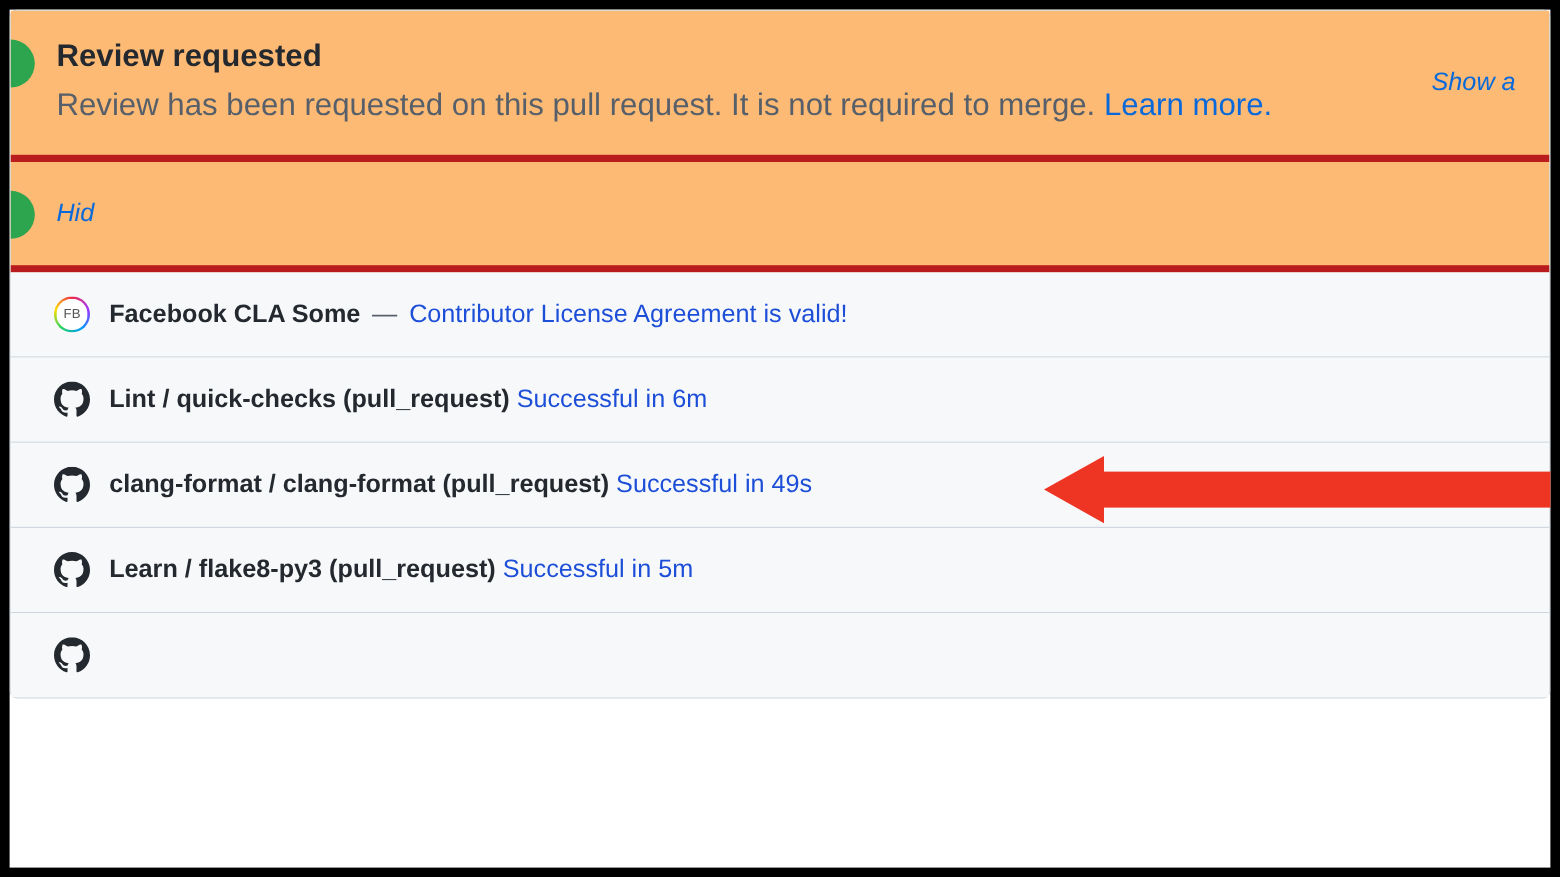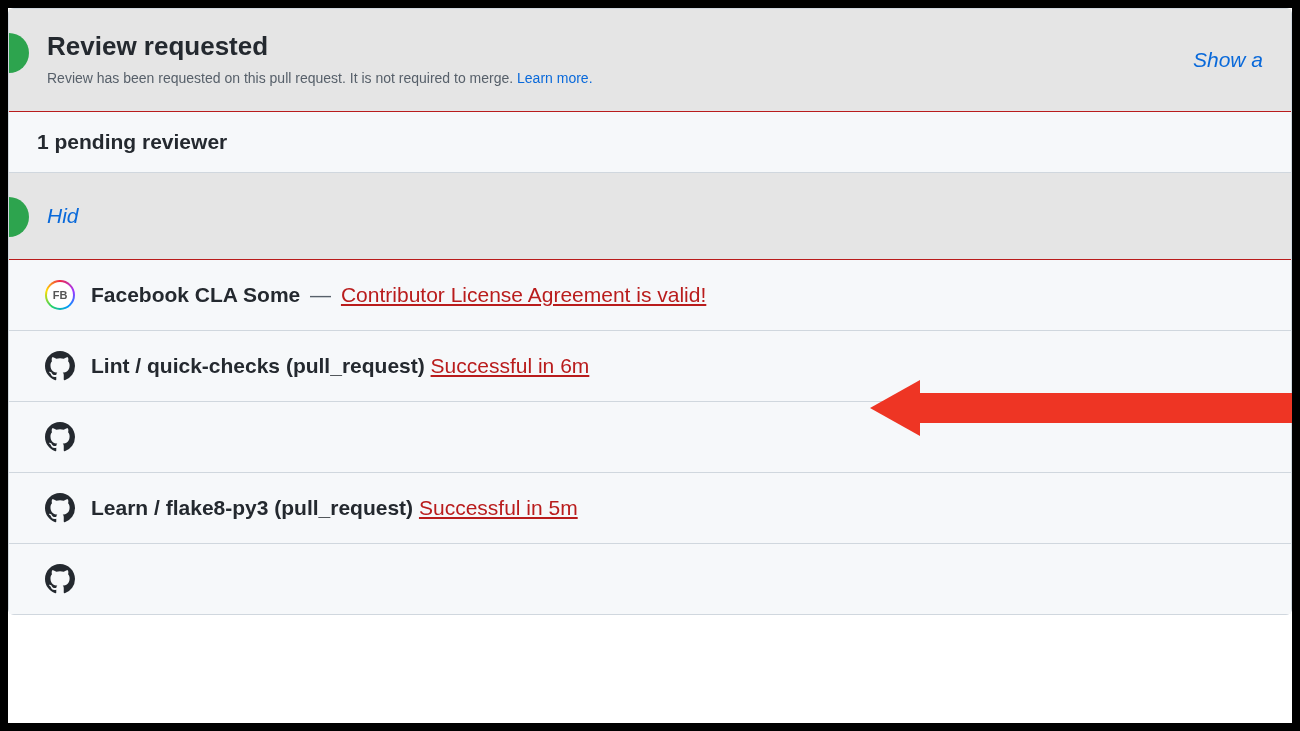--- a/index.html
+++ b/index.html
@@ -13,46 +13,46 @@
       border: 8px solid #000;
       position: relative;
     }
     .panel {
       border: 1px solid #d0d7de;
       border-radius: 6px;
       margin: 0;
     }
     .section {
       padding: 22px 28px;
-      border-bottom: 1px solid #b91c1c;
+      border-bottom: 6px solid #b91c1c;
       display: flex;
       align-items: flex-start;
       gap: 18px;
-      background: #e5e5e5;
+      background: #fdba74;
     }
     .section:last-child { border-bottom: none; }
     .status-dot {
       width: 20px;
       height: 40px;
       flex-shrink: 0;
       background: #2da44e;
       border-radius: 0 20px 20px 0;
       margin-left: -28px;
       margin-top: 2px;
     }
     .section-body { flex: 1; }
     .title {
       font-size: 26px;
       font-weight: 600;
       color: #24292f;
       margin-bottom: 6px;
     }
     .title.fail { color: #cf222e; }
     .desc {
-      font-size: 14px;
+      font-size: 26px;
       color: #57606a;
       line-height: 1.5;
     }
     .link { color: #0969da; cursor: pointer; }
     .action {
       color: #0969da;
       font-size: 21px;
       cursor: pointer;
       align-self: center;
       white-space: nowrap;
@@ -85,25 +85,25 @@
       justify-content: center;
     }
     .gh-icon svg { width: 30px; height: 30px; }
     .fb-icon {
       width: 30px; height: 30px;
       border-radius: 50%;
       border: 2px solid transparent;
       background: linear-gradient(white,white) padding-box,
                   conic-gradient(#f02849,#a033ff,#0099ff,#25d366,#ffdd00,#f02849) border-box;
       display:flex;align-items:center;justify-content:center;
-      font-size:11px;font-weight:700;color:#555;text-align:center;
+      font-size:11px;font-weight:400;color:#555;text-align:center;
     }
     .check-name { font-weight: 600; color: #24292f; }
     .check-sep { color: #57606a; margin: 0 4px; }
-    .check-detail { color: #b91c1c; text-decoration: underline; }
+    .check-detail { color: #1d4ed8; }
     .arrow {
       position: absolute;
       right: -8px;
       top: 372px;
       display: flex;
       align-items: center;
       pointer-events: none;
     }
     .arrow-head {
       width: 0; height: 0;
@@ -127,23 +127,20 @@
       <div class="title">Review requested</div>
       <div class="desc">
         <span>Review has been requested on this pull request. It is not required to merge.</span>
         <span> </span>
         <a class="link">Learn more.</a>
       </div>
     </div>
     <a class="action">Show a</a>
   </div>
 
-  <div class="pending-row">
-    <span>1 pending reviewer</span>
-  </div>
 
   <div class="section">
     <div class="status-dot"></div>
     <a class="action">Hid</a>
   </div>
 
   <div id="checks-list">
       <div class="check-row">
         <div class="check-icon fb-icon">FB</div>
         <div><span class="check-name">Facebook CLA Some</span><span class="check-sep"> — </span><span class="check-detail">Contributor License Agreement is valid!</span></div>
@@ -155,20 +152,21 @@
           </svg>
         </div>
         <div><span class="check-name">Lint / quick-checks (pull_request)</span>   <span class="check-detail">Successful in 6m</span></div>
       </div>
       <div class="check-row">
         <div class="check-icon gh-icon">
           <svg viewBox="0 0 16 16" fill="#24292f">
             <path d="M8 0C3.58 0 0 3.58 0 8c0 3.54 2.29 6.53 5.47 7.59.4.07.55-.17.55-.38 0-.19-.01-.82-.01-1.49-2.01.37-2.53-.49-2.69-.94-.09-.23-.48-.94-.82-1.13-.28-.15-.68-.52-.01-.53.63-.01 1.08.58 1.23.82.72 1.21 1.87.87 2.33.66.07-.52.28-.87.51-1.07-1.78-.2-3.64-.89-3.64-3.95 0-.87.31-1.59.82-2.15-.08-.2-.36-1.02.08-2.12 0 0 .67-.21 2.2.82.64-.18 1.32-.27 2-.27.68 0 1.36.09 2 .27 1.53-1.04 2.2-.82 2.2-.82.44 1.1.16 1.92.08 2.12.51.56.82 1.27.82 2.15 0 3.07-1.87 3.75-3.65 3.95.29.25.54.73.54 1.48 0 1.07-.01 1.93-.01 2.2 0 .21.15.46.55.38A8.013 8.013 0 0016 8c0-4.42-3.58-8-8-8z"></path>
           </svg>
         </div>
+        <div><span class="check-name">clang-format / clang-format (pull_request)</span>   <span class="check-detail">Successful in 49s</span></div>
       </div>
       <div class="check-row">
         <div class="check-icon gh-icon">
           <svg viewBox="0 0 16 16" fill="#24292f">
             <path d="M8 0C3.58 0 0 3.58 0 8c0 3.54 2.29 6.53 5.47 7.59.4.07.55-.17.55-.38 0-.19-.01-.82-.01-1.49-2.01.37-2.53-.49-2.69-.94-.09-.23-.48-.94-.82-1.13-.28-.15-.68-.52-.01-.53.63-.01 1.08.58 1.23.82.72 1.21 1.87.87 2.33.66.07-.52.28-.87.51-1.07-1.78-.2-3.64-.89-3.64-3.95 0-.87.31-1.59.82-2.15-.08-.2-.36-1.02.08-2.12 0 0 .67-.21 2.2.82.64-.18 1.32-.27 2-.27.68 0 1.36.09 2 .27 1.53-1.04 2.2-.82 2.2-.82.44 1.1.16 1.92.08 2.12.51.56.82 1.27.82 2.15 0 3.07-1.87 3.75-3.65 3.95.29.25.54.73.54 1.48 0 1.07-.01 1.93-.01 2.2 0 .21.15.46.55.38A8.013 8.013 0 0016 8c0-4.42-3.58-8-8-8z"></path>
           </svg>
         </div>
         <div><span class="check-name">Learn / flake8-py3 (pull_request)</span>   <span class="check-detail">Successful in 5m</span></div>
       </div>
       <div class="check-row">

